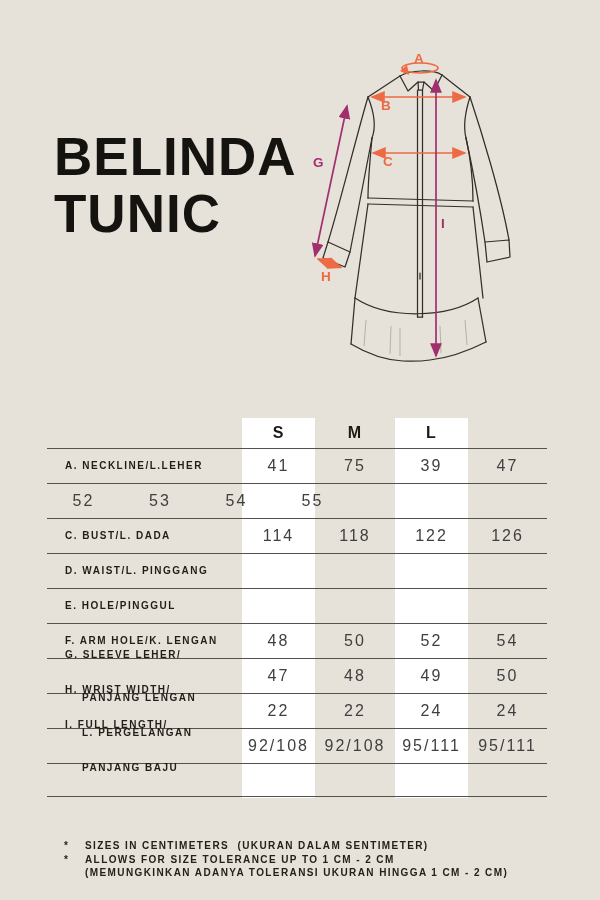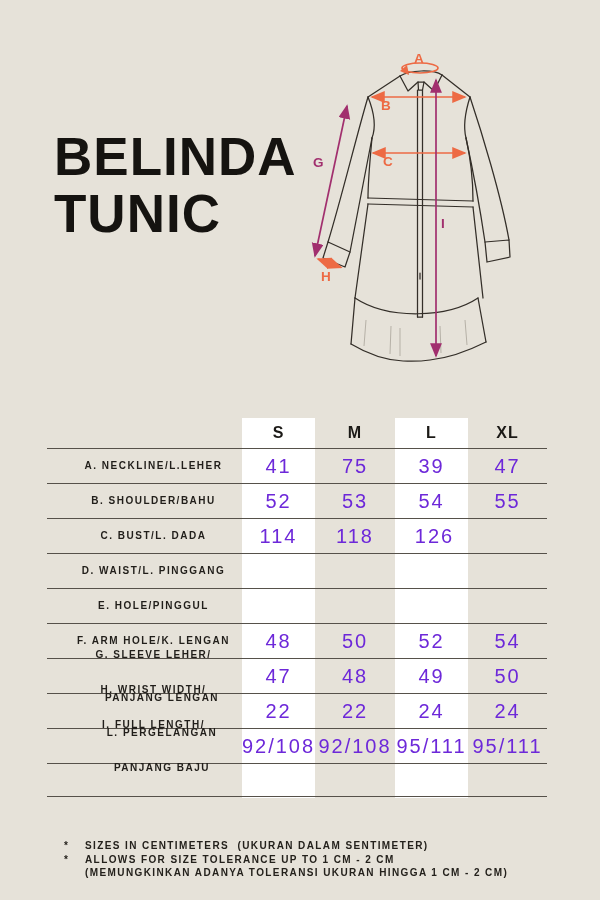--- a/index.html
+++ b/index.html
@@ -37,24 +37,24 @@
   .stripe{position:absolute;top:0;height:380px;background:var(--stripe);}
   .stripe-s{left:195px;width:73px;}
   .stripe-l{left:348px;width:73px;}
   .rows{position:relative;}
   .trow{display:flex;border-bottom:1px solid var(--rule);align-items:stretch;}
   .trow.header{height:31px;}
   .trow.body{height:35px;}
   .trow.spacer{height:33px;}
   .cell-label{width:195px;display:flex;flex-direction:column;justify-content:center;
               padding-left:18px;color:var(--ink);font-size:10px;font-weight:bold;
-              letter-spacing:1.5px;line-height:12px;text-align:center;}
+              letter-spacing:1.5px;line-height:12px;}
   .lbl2{padding-left:17px;margin-top:31px;}
-  .cell-val{display:flex;align-items:center;justify-content:center;color:#6d28d9;
-            font-size:20px;letter-spacing:2px;}
+  .cell-val{display:flex;align-items:center;justify-content:center;color:#404040;
+            font-size:16px;letter-spacing:2px;}
   .col-s{width:73px;}.col-m{width:80px;}.col-l{width:73px;}.col-xl{width:79px;}
   .hcell{font-size:16px;font-weight:bold;letter-spacing:1px;color:#1b1916;}
 
   
   .footnotes{position:absolute;left:64px;top:839px;width:505px;color:#24211c;}
   .fnote{display:flex;font-size:10px;font-weight:bold;letter-spacing:1.4px;line-height:13.5px;}
   .fmark{width:21px;flex:0 0 21px;}
   .ftext{white-space:pre-wrap;}
 </style>
 </head>
@@ -145,46 +145,43 @@
 
   <div class="size-table">
     <div class="stripe stripe-s"></div>
     <div class="stripe stripe-l"></div>
     <div class="rows">
         <div class="trow header">
           <div class="cell-label"></div>
           <div class="cell-val hcell col-s">S</div>
           <div class="cell-val hcell col-m">M</div>
           <div class="cell-val hcell col-l">L</div>
-          <div class="cell-val hcell col-xl">XL</div>
         </div>
         <div class="trow body">
           <div class="cell-label">
             <div>A. NECKLINE/L.LEHER</div>
           </div>
           <div class="cell-val col-s">41</div>
           <div class="cell-val col-m">75</div>
           <div class="cell-val col-l">39</div>
           <div class="cell-val col-xl">47</div>
         </div>
         <div class="trow body">
-          <div class="cell-label">
-            <div>B. SHOULDER/BAHU</div>
-          </div>
           <div class="cell-val col-s">52</div>
           <div class="cell-val col-m">53</div>
           <div class="cell-val col-l">54</div>
           <div class="cell-val col-xl">55</div>
         </div>
         <div class="trow body">
           <div class="cell-label">
             <div>C. BUST/L. DADA</div>
           </div>
           <div class="cell-val col-s">114</div>
           <div class="cell-val col-m">118</div>
+          <div class="cell-val col-l">122</div>
           <div class="cell-val col-xl">126</div>
         </div>
         <div class="trow body">
           <div class="cell-label">
             <div>D. WAIST/L. PINGGANG</div>
           </div>
           <div class="cell-val col-s"></div>
           <div class="cell-val col-m"></div>
           <div class="cell-val col-l"></div>
           <div class="cell-val col-xl"></div>

